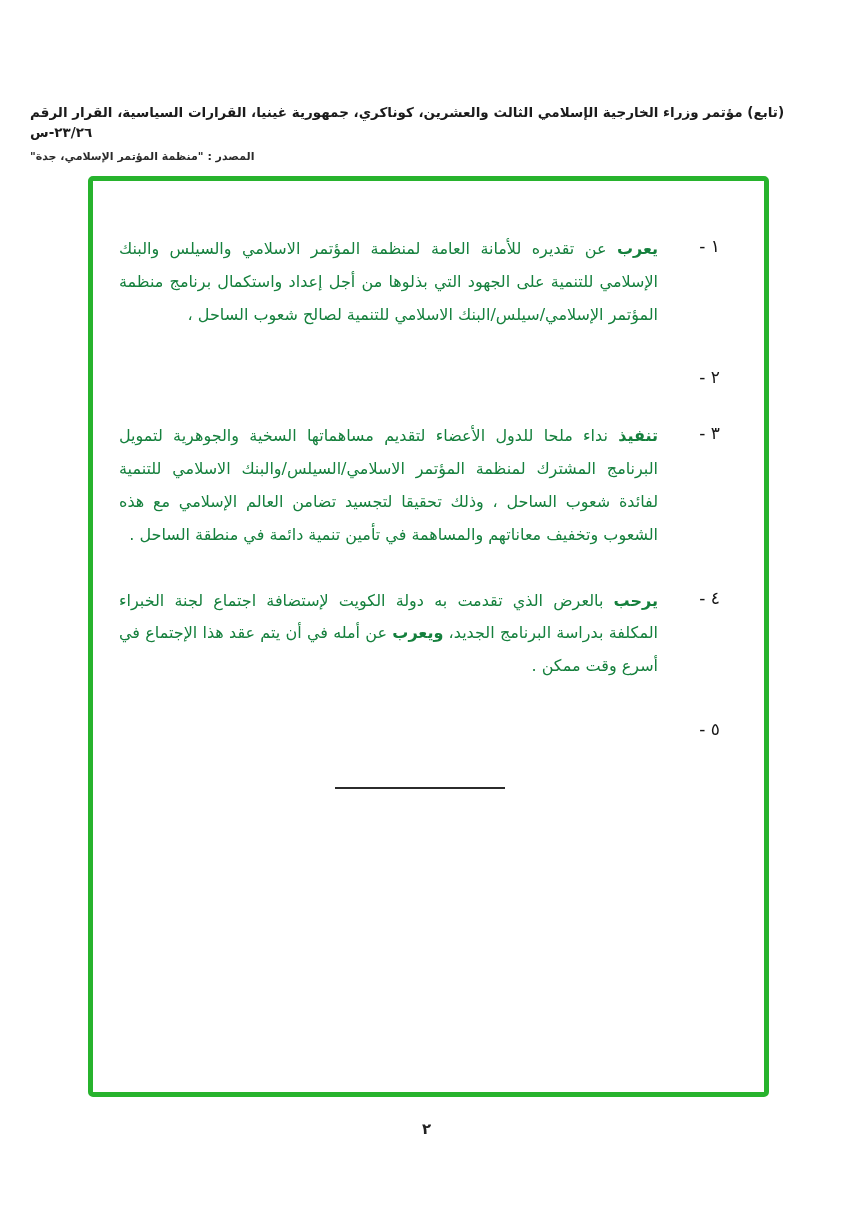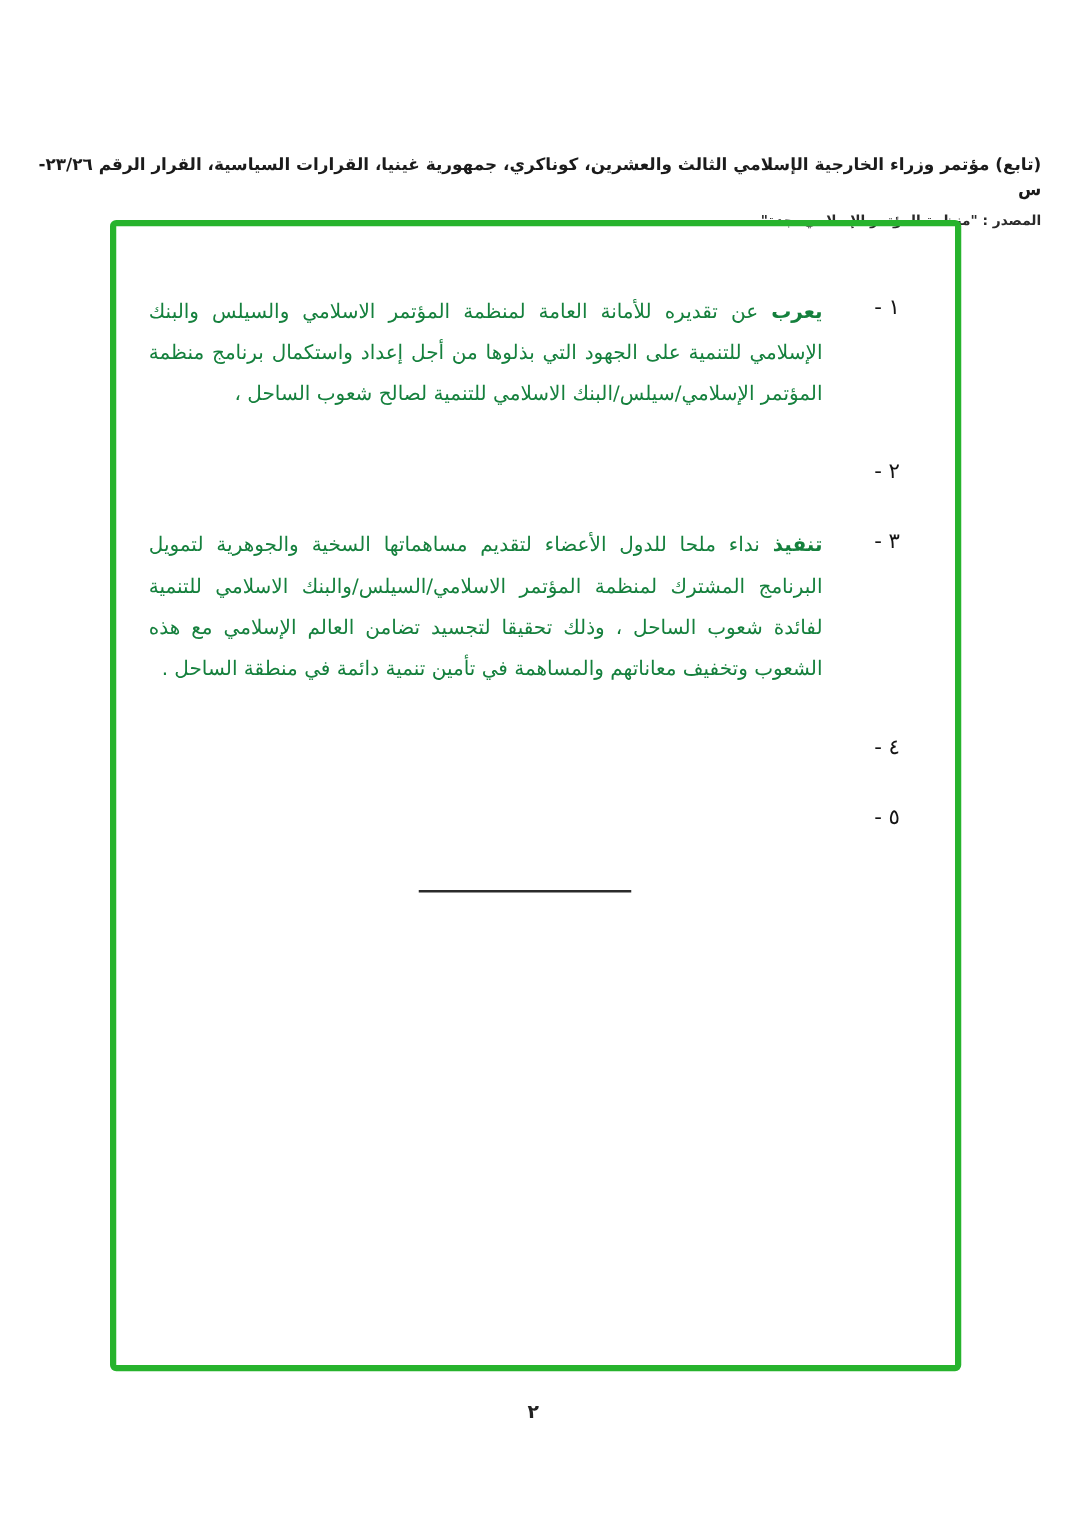--- a/index.html
+++ b/index.html
@@ -14,24 +14,23 @@
     font-family: "DejaVu Sans", sans-serif;
     color: #1b1b1b;
     overflow: hidden;
   }
 
   
   .doc-header {
     position: absolute;
     top: 102px;
     left: 30px;
-    right: 20px;
-    text-align: right;
+    right: 32px;
+    text-align: left;
     direction: rtl;
-    margin-top: 20px;
   }
   .doc-header .line1 {
     font-size: 13.5px;
     font-weight: bold;
     letter-spacing: 0.2px;
     line-height: 1.5;
   }
   .doc-header .line2 {
     font-size: 11px;
     font-weight: bold;
@@ -128,20 +127,26 @@
     <div class="item">
       <div class="item-num">٣ -</div>
       <div class="item-body">
         <b>تنفيذ</b>
         <span>نداء ملحا للدول الأعضاء لتقديم مساهماتها السخية والجوهرية لتمويل البرنامج المشترك لمنظمة المؤتمر الاسلامي/السيلس/والبنك الاسلامي للتنمية لفائدة شعوب الساحل ، وذلك تحقيقا لتجسيد تضامن العالم الإسلامي مع هذه الشعوب وتخفيف معاناتهم والمساهمة في تأمين تنمية دائمة في منطقة الساحل .</span>
       </div>
     </div>
 
     <div class="item">
       <div class="item-num">٤ -</div>
+      <div class="item-body">
+        <b>يرحب</b>
+        <span>بالعرض الذي تقدمت به دولة الكويت لإستضافة اجتماع لجنة الخبراء المكلفة بدراسة البرنامج الجديد،</span>
+        <b>ويعرب</b>
+        <span>عن أمله في أن يتم عقد هذا الإجتماع في أسرع وقت ممكن .</span>
+      </div>
     </div>
 
     <div class="item">
       <div class="item-num">٥ -</div>
     </div>
 
     <div class="divider"></div>
   </div>
 </div>
 

